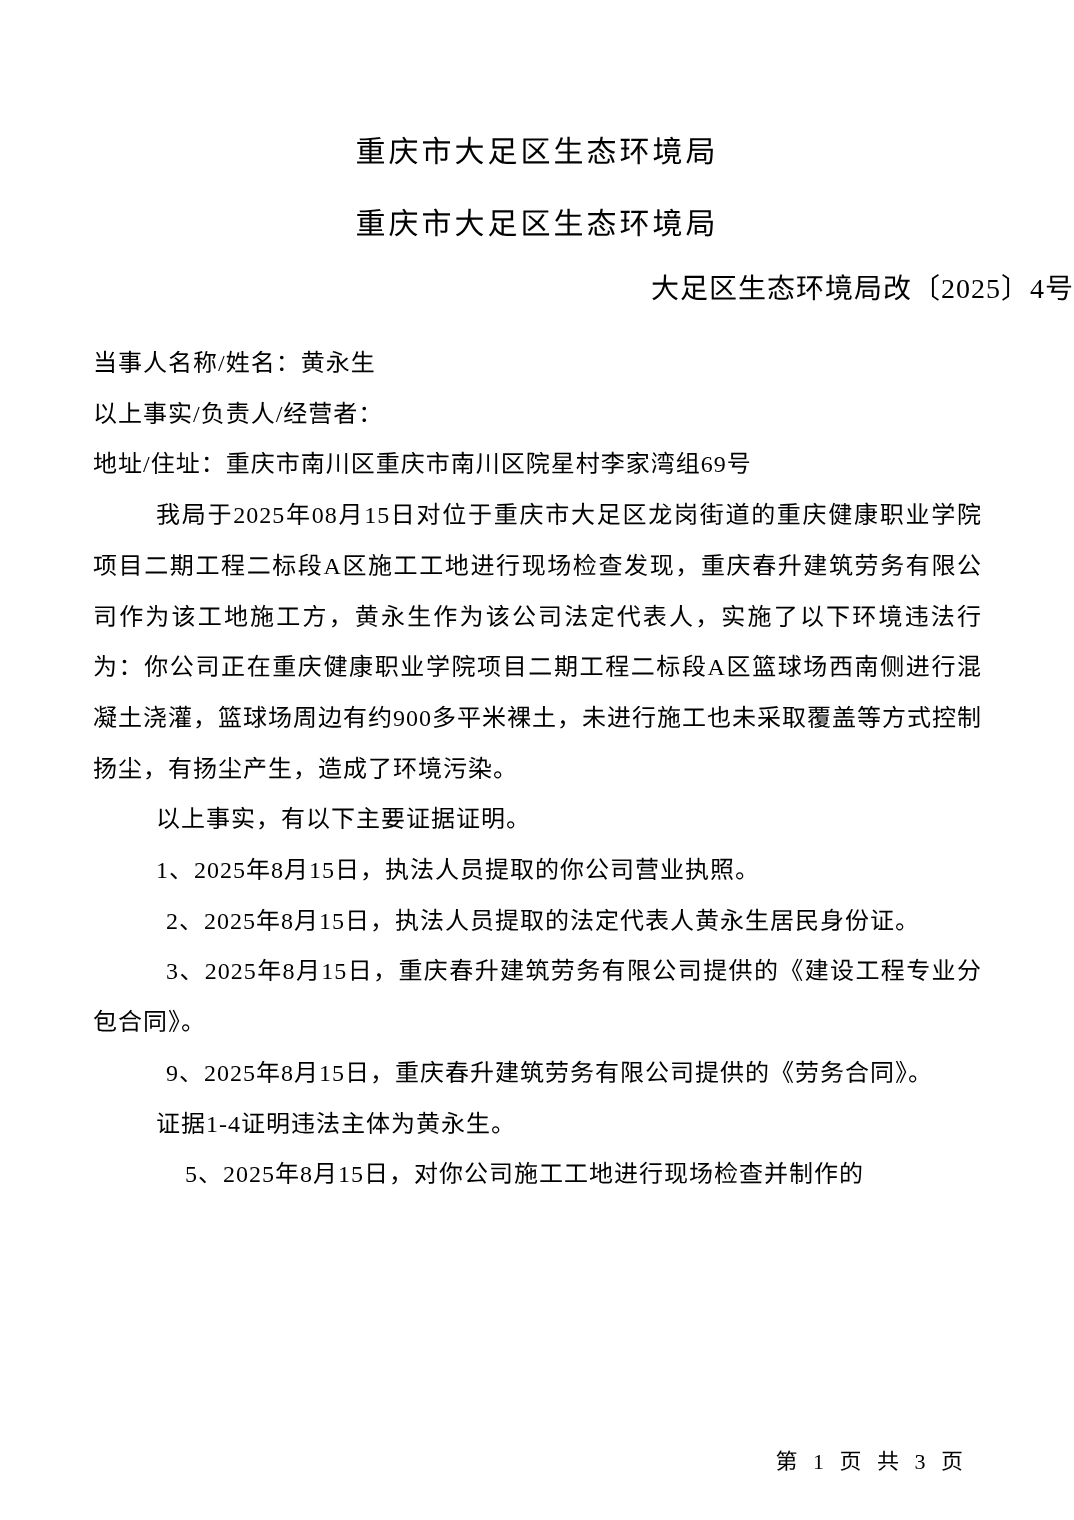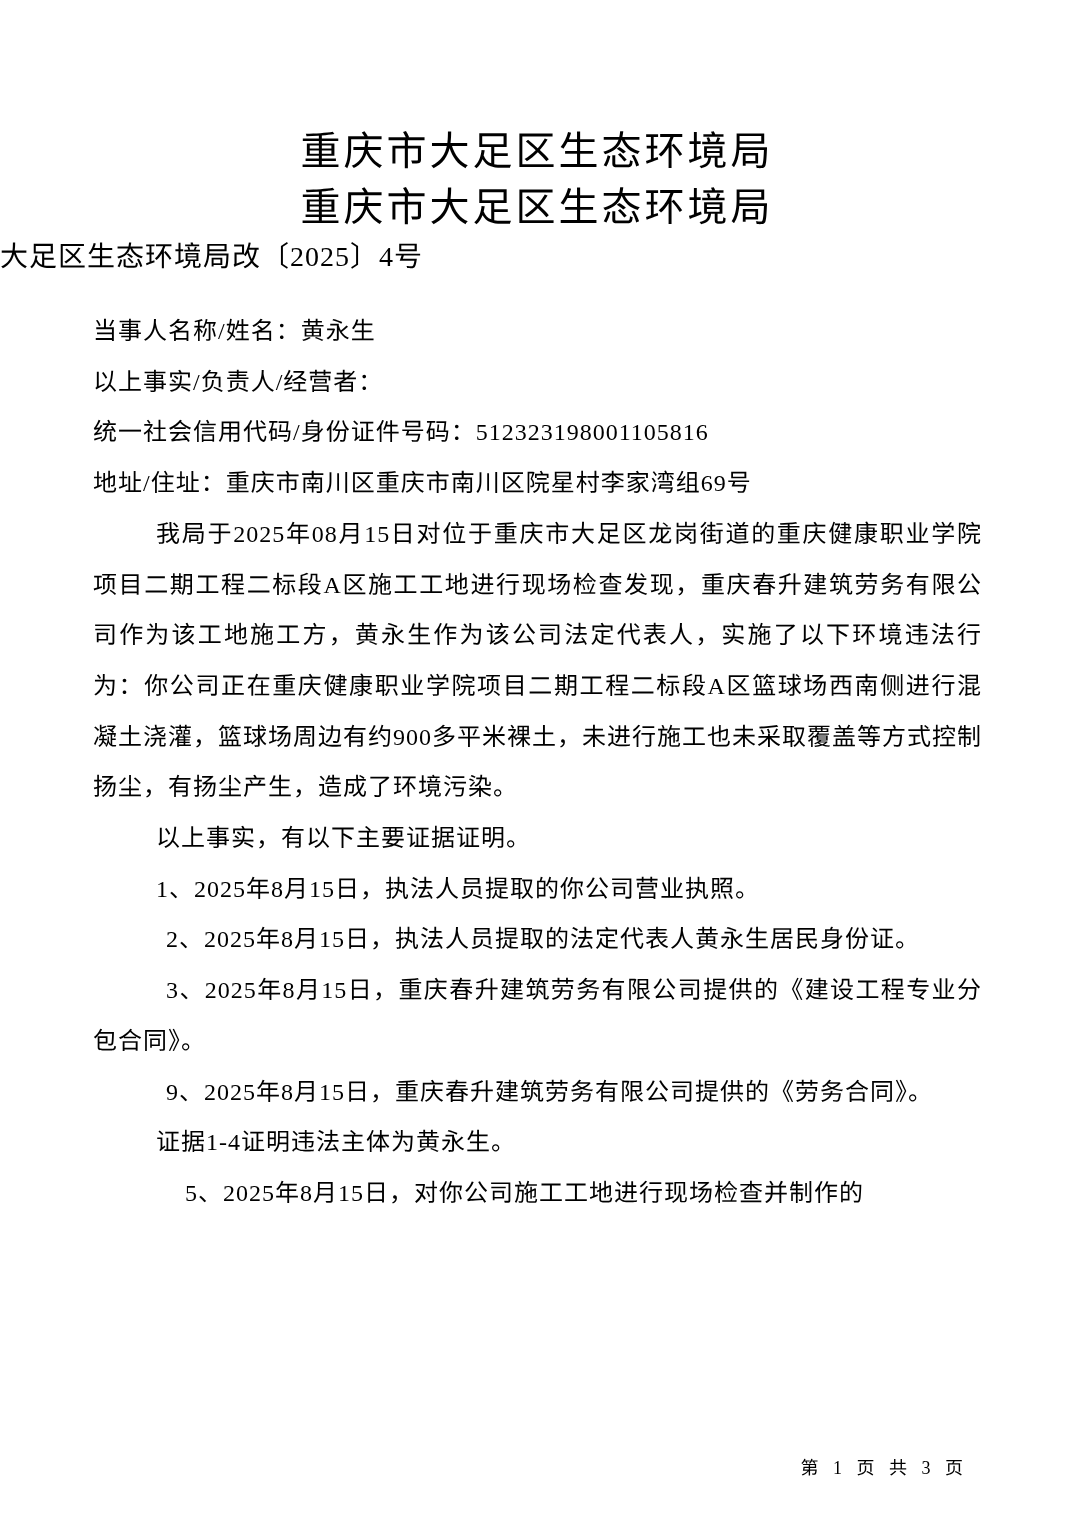--- a/index.html
+++ b/index.html
@@ -18,28 +18,28 @@
   .page {
     position: absolute;
     inset: 0;
     background: #ffffff;
   }
   .title-block {
     margin-top: 124px;
     text-align: center;
   }
   .title-line {
-    font-size: 40px;
+    font-size: 30px;
     line-height: 56px;
     font-weight: 400;
     letter-spacing: 3px;
-    margin: 0;
+    margin: 16px;
   }
   .doc-number {
-    text-align: left;
+    text-align: right;
     font-size: 28px;
     line-height: 42px;
     letter-spacing: 1px;
     margin-top: 0;
   }
   .body-text {
     margin: 8px 92px 0 93px;
     font-size: 24px;
     line-height: 50.7px;
     text-align: justify;
@@ -48,42 +48,41 @@
   .body-text p {
     margin: 0;
   }
   
   .indent-a { text-indent: 63px; }   
   .indent-b { text-indent: 73px; }   
   .indent-c { text-indent: 92px; }   
   .page-footer {
     position: absolute;
     right: 106px;
-    bottom: 40px;
-    font-size: 18px;
+    bottom: 46px;
+    font-size: 22px;
     letter-spacing: 5px;
     line-height: 24px;
   }
 </style>
 </head>
 <body>
 
 <div class="page">
 
   <div class="title-block">
     <p class="title-line">重庆市大足区生态环境局</p>
     <p class="title-line">重庆市大足区生态环境局</p>
   </div>
 
   <p class="doc-number">大足区生态环境局改〔2025〕4号</p>
 
   <div class="body-text">
     <p>当事人名称/姓名：黄永生</p>
     <p>以上事实/负责人/经营者：</p>
-    <p>统一社会信用代码/身份证件号码：512323198001105816</p>
     <p>地址/住址：重庆市南川区重庆市南川区院星村李家湾组69号</p>
 
     <p class="indent-a">我局于2025年08月15日对位于重庆市大足区龙岗街道的重庆健康职业学院项目二期工程二标段A区施工工地进行现场检查发现，重庆春升建筑劳务有限公司作为该工地施工方，黄永生作为该公司法定代表人，实施了以下环境违法行为：你公司正在重庆健康职业学院项目二期工程二标段A区篮球场西南侧进行混凝土浇灌，篮球场周边有约900多平米裸土，未进行施工也未采取覆盖等方式控制扬尘，有扬尘产生，造成了环境污染。</p>
     <p class="indent-a">以上事实，有以下主要证据证明。</p>
     <p class="indent-a">1、2025年8月15日，执法人员提取的你公司营业执照。</p>
     <p class="indent-b">2、2025年8月15日，执法人员提取的法定代表人黄永生居民身份证。</p>
     <p class="indent-b">3、2025年8月15日，重庆春升建筑劳务有限公司提供的《建设工程专业分包合同》。</p>
     <p class="indent-b">9、2025年8月15日，重庆春升建筑劳务有限公司提供的《劳务合同》。</p>
     <p class="indent-a">证据1-4证明违法主体为黄永生。</p>
     <p class="indent-c">5、2025年8月15日，对你公司施工工地进行现场检查并制作的</p>

